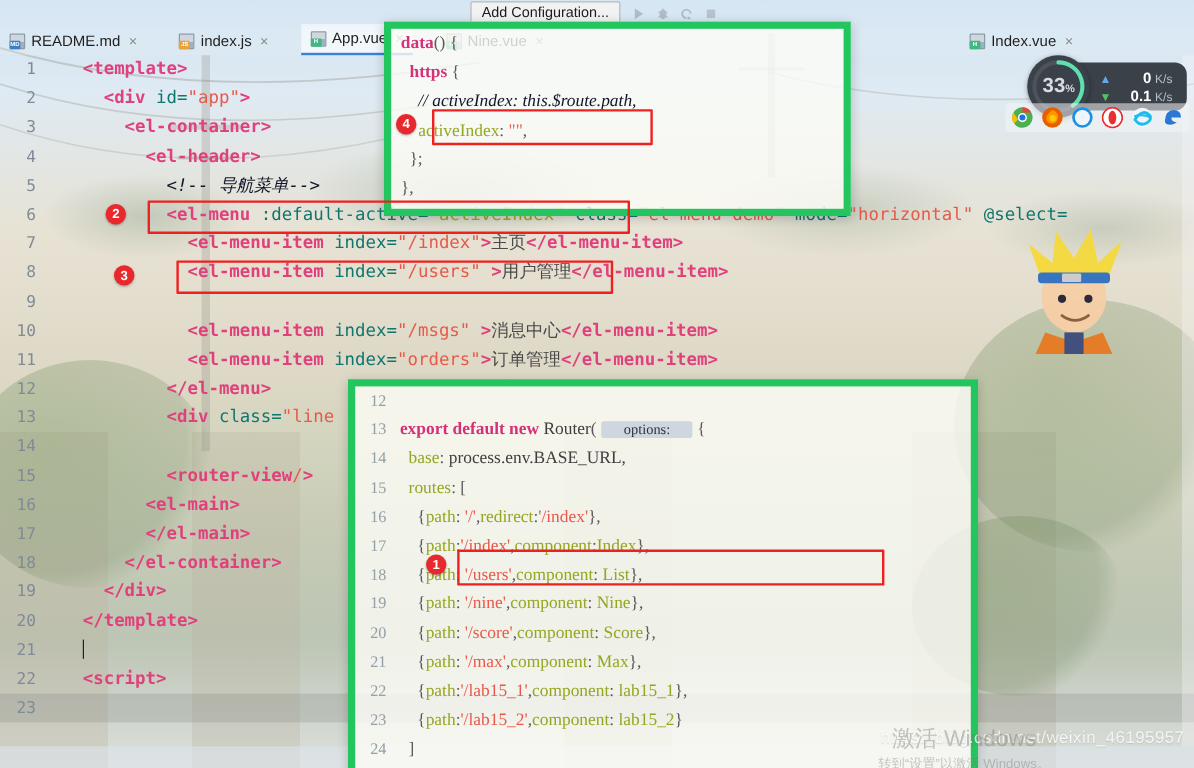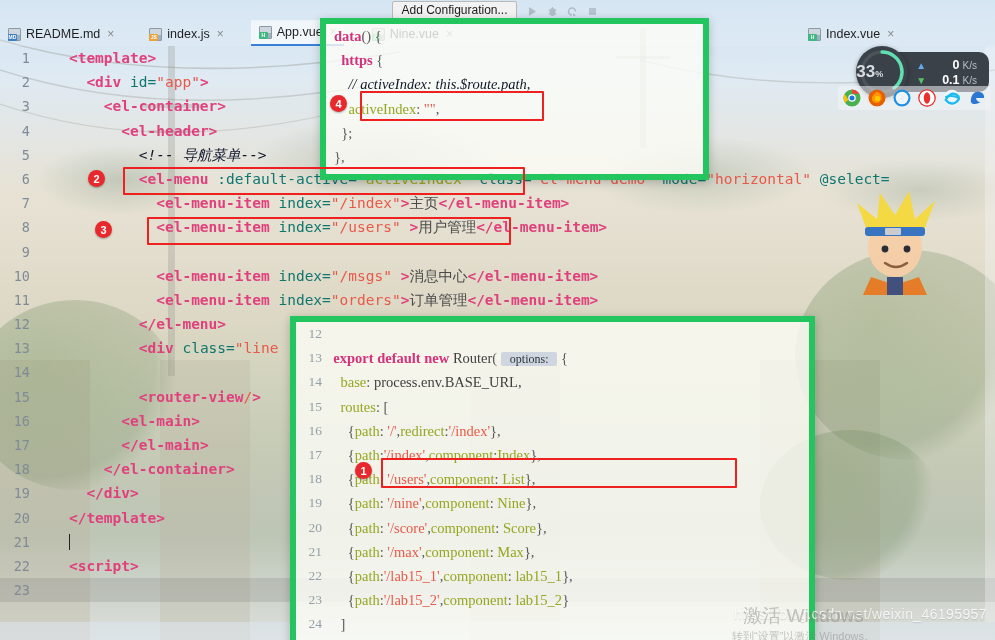--- a/index.html
+++ b/index.html
@@ -124,21 +124,21 @@
   .popup .pgut div{height:24.2px;padding-right:4px;box-sizing:border-box;}
   .popup .pcode{position:absolute;top:0;height:100%;}
   .popup .ln{height:24.2px;white-space:pre;}
 
   #popup-data{left:320px;top:18px;width:377px;height:150px;}
   #popup-data .pcode{left:8px;}
   #popup-router{left:290px;top:316px;width:513px;height:324px;}
   #popup-router .pcode{left:30px;}
   .popchip{
     position:absolute;left:0;top:0;
-    background:#cfd6e0;color:#30353b;font-size:12px;border-radius:2px;padding:0 9px;
+    background:#cfd6e0;color:#30353b;font-size:12px;border-radius:2px;padding:0 19px;
   }
 
   
   .rbox{position:absolute;border:2px solid #ef2020;z-index:9;pointer-events:none;border-radius:1px;}
   .badge{
     position:absolute;z-index:10;width:17px;height:17px;border-radius:50%;
     background:#e8282d;color:#fff;font-size:11px;font-weight:bold;
     display:flex;align-items:center;justify-content:center;
     font-family:"Liberation Sans",sans-serif;
     box-shadow:0 1px 2px rgba(0,0,0,.3);
@@ -155,21 +155,21 @@
     color:#fff;
   }
   .netrows{display:flex;flex-direction:column;justify-content:center;gap:1px;}
   .netrow{display:flex;align-items:baseline;gap:16px;font-size:11px;white-space:nowrap;}
   .arrowup{color:#63a8e8;font-size:10px;}
   .arrowdn{color:#58c167;font-size:10px;}
   .netval{font-weight:bold;font-size:12.5px;color:#fff;margin-left:auto;}
   .netunit{color:#b9bfc6;font-size:10px;}
   .cpudial{
     width:52px;height:52px;border-radius:50%;background:#3b4149;
-    position:relative;z-index:2;display:flex;align-items:center;justify-content:flex-start;
+    position:relative;z-index:2;display:flex;align-items:center;justify-content:center;
     box-shadow:0 1px 4px rgba(0,0,0,.35);
   }
   .cpudial svg{position:absolute;inset:0;}
   .cputxt{color:#d9dde1;font-size:17px;font-weight:bold;position:relative;z-index:2;}
   .cputxt sub{font-size:9px;vertical-align:baseline;}
 
   
   .dock{
     position:absolute;right:4px;top:86px;z-index:11;
     display:flex;align-items:center;gap:7px;

